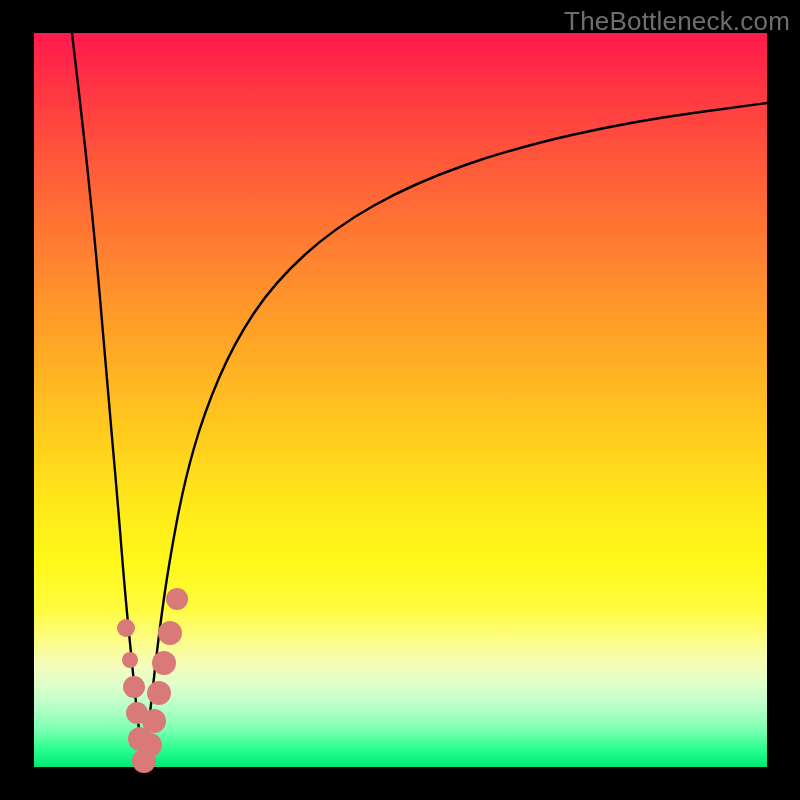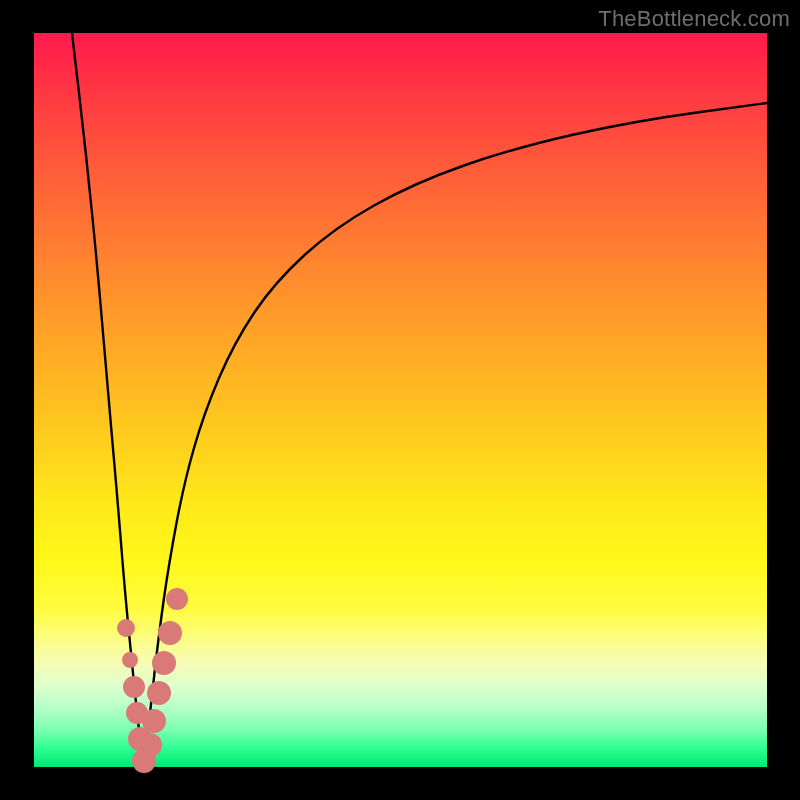--- a/index.html
+++ b/index.html
@@ -43,21 +43,21 @@
       #7affb0 95%,
       #2cff90 97.5%,
       #00e874 100%
     );
   }
   .watermark {
     position: absolute;
     top: 6px;
     right: 10px;
     color: #6e6e6e;
-    font-size: 22px;
+    font-size: 26px;
     letter-spacing: 0.2px;
     font-weight: 400;
     user-select: none;
   }
 </style>
 </head>
 <body>
 
 <div class="frame">
   <div class="plot">

